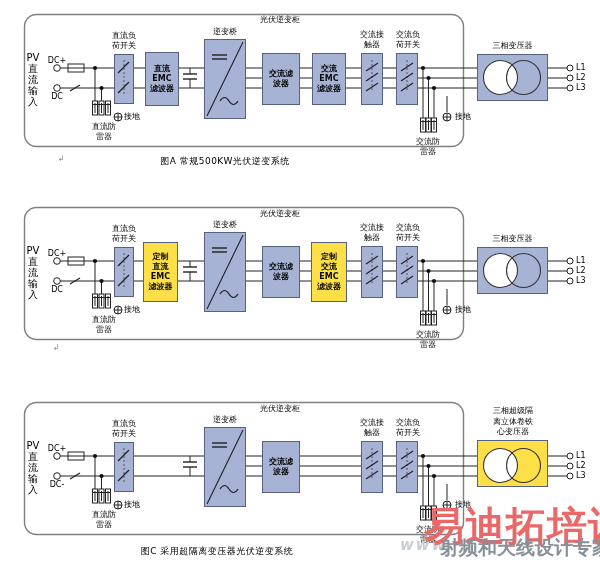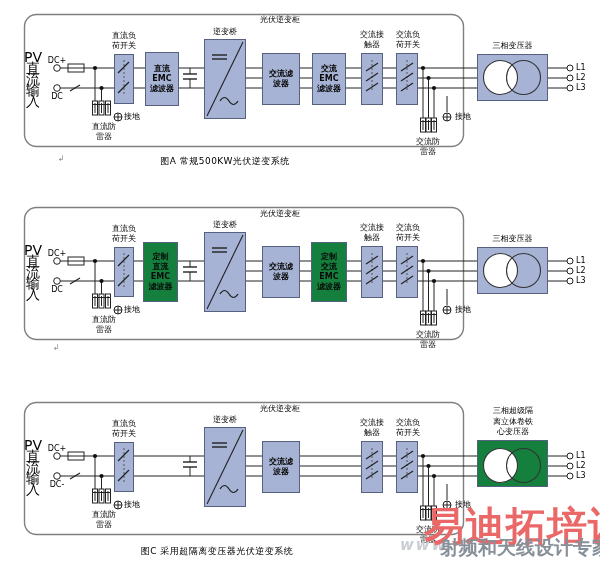--- a/index.html
+++ b/index.html
@@ -4,25 +4,25 @@
 <style>
   html,body{margin:0;padding:0;background:#fff;}
   #stage{position:relative;width:600px;height:563px;background:#fff;overflow:hidden;
          font-family:"DejaVu Sans","Liberation Sans",sans-serif;}
   svg.gfx{position:absolute;left:0;top:0;width:600px;height:563px;pointer-events:none;}
   #gu{z-index:0;} #go{z-index:2;}
   .diagram{position:absolute;left:0;width:600px;}
   .blk{position:absolute;background:#a6b3d4;border:1px solid #55617e;z-index:1;box-sizing:border-box;}
   .blk.txt{display:flex;align-items:center;justify-content:center;text-align:center;
            font-size:8px;font-weight:bold;line-height:10px;color:#0a0a0a;white-space:pre-line;}
-  .blk.hl{background:#15803d;}
+  .blk.hl{background:#fde047;}
   .lbl{position:absolute;z-index:3;font-size:8px;font-weight:normal;line-height:9.5px;color:#000;
        text-align:center;white-space:pre-line;}
   .lbl.left{text-align:left;}
-  .lbl.pv{font-size:14px;line-height:11px;}
+  .lbl.pv{font-size:10px;line-height:11px;}
   .lbl.cap{font-size:9px;letter-spacing:.5px;}
   .lbl.mark{color:#8a8a8a;font-weight:normal;}
   .wm-brand{position:absolute;z-index:5;left:424px;top:499px;font-size:40px;font-weight:900;
             letter-spacing:1px;color:#ea6868;white-space:nowrap;}
   .wm-url{position:absolute;z-index:4;left:400px;top:536px;font-size:15px;font-weight:bold;
           font-style:italic;color:#c9ced4;letter-spacing:2px;}
   .wm-tag{position:absolute;z-index:5;left:440px;top:535px;font-size:19px;font-weight:700;
           color:#878f98;white-space:nowrap;}
 </style>
 </head>

